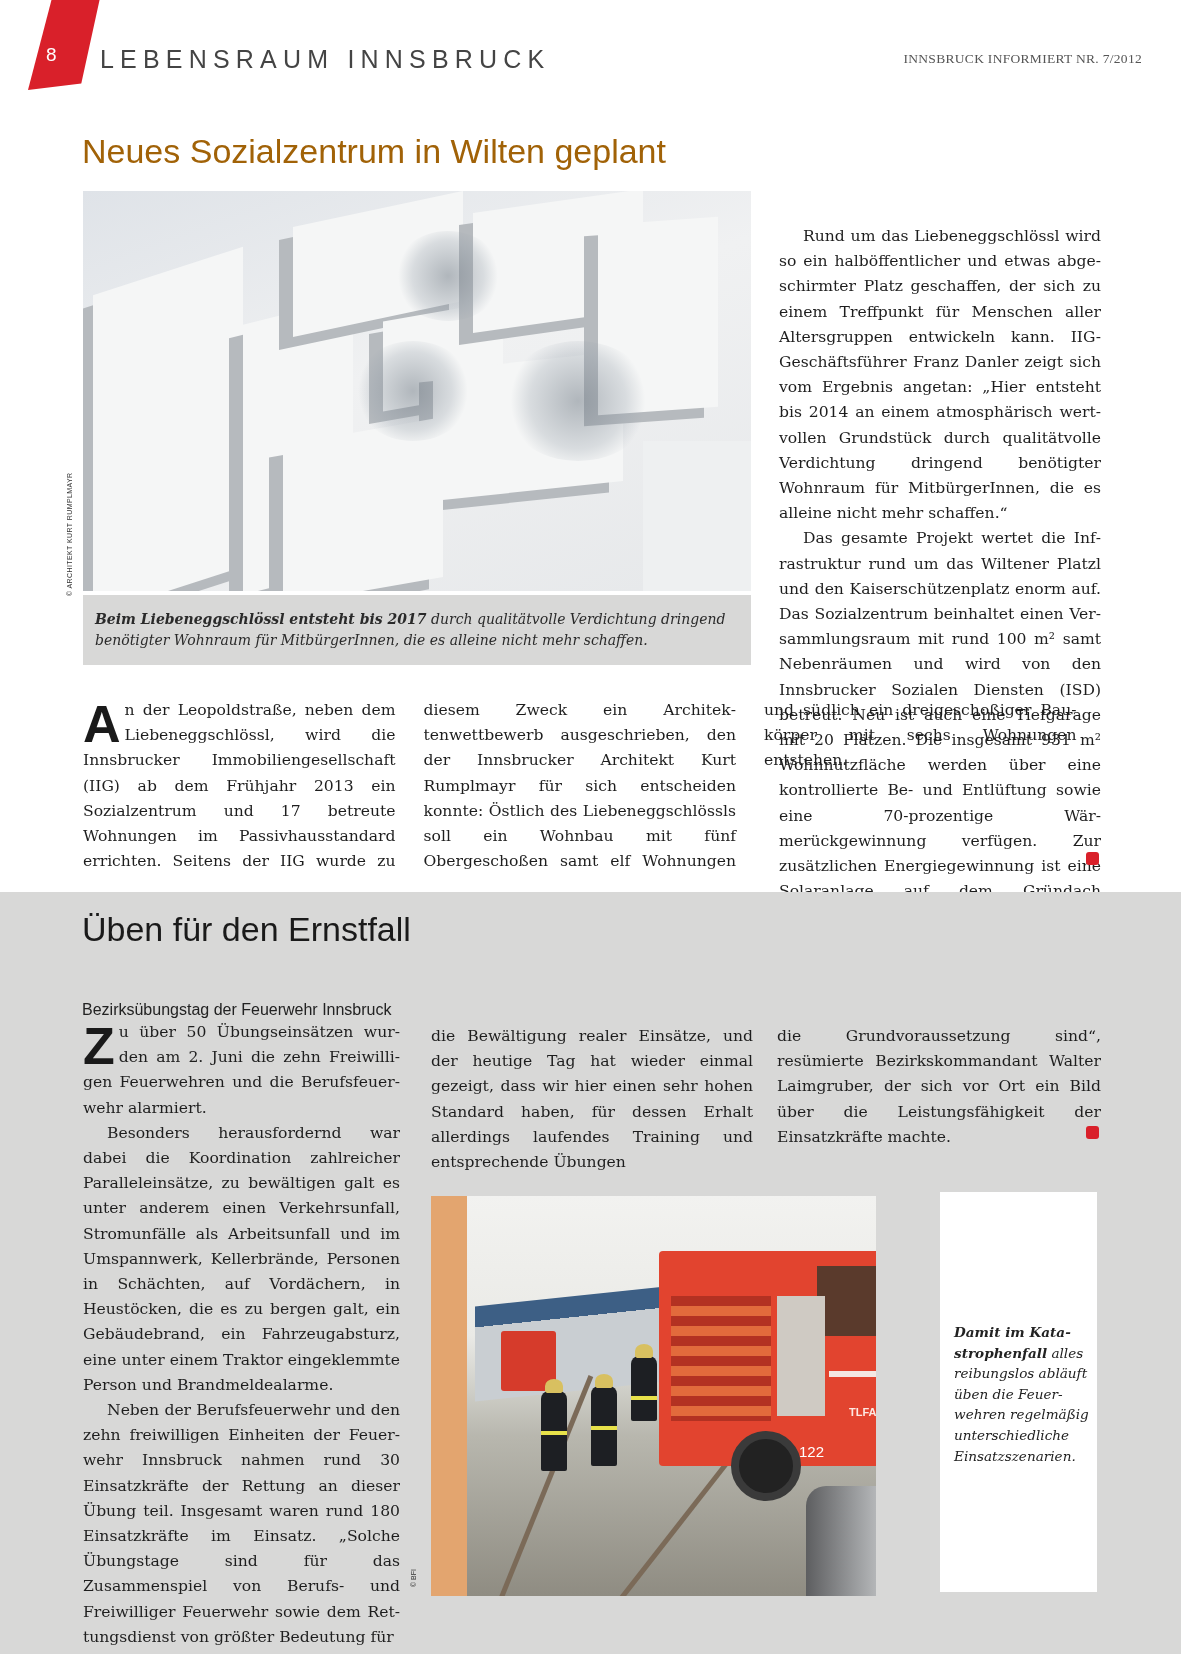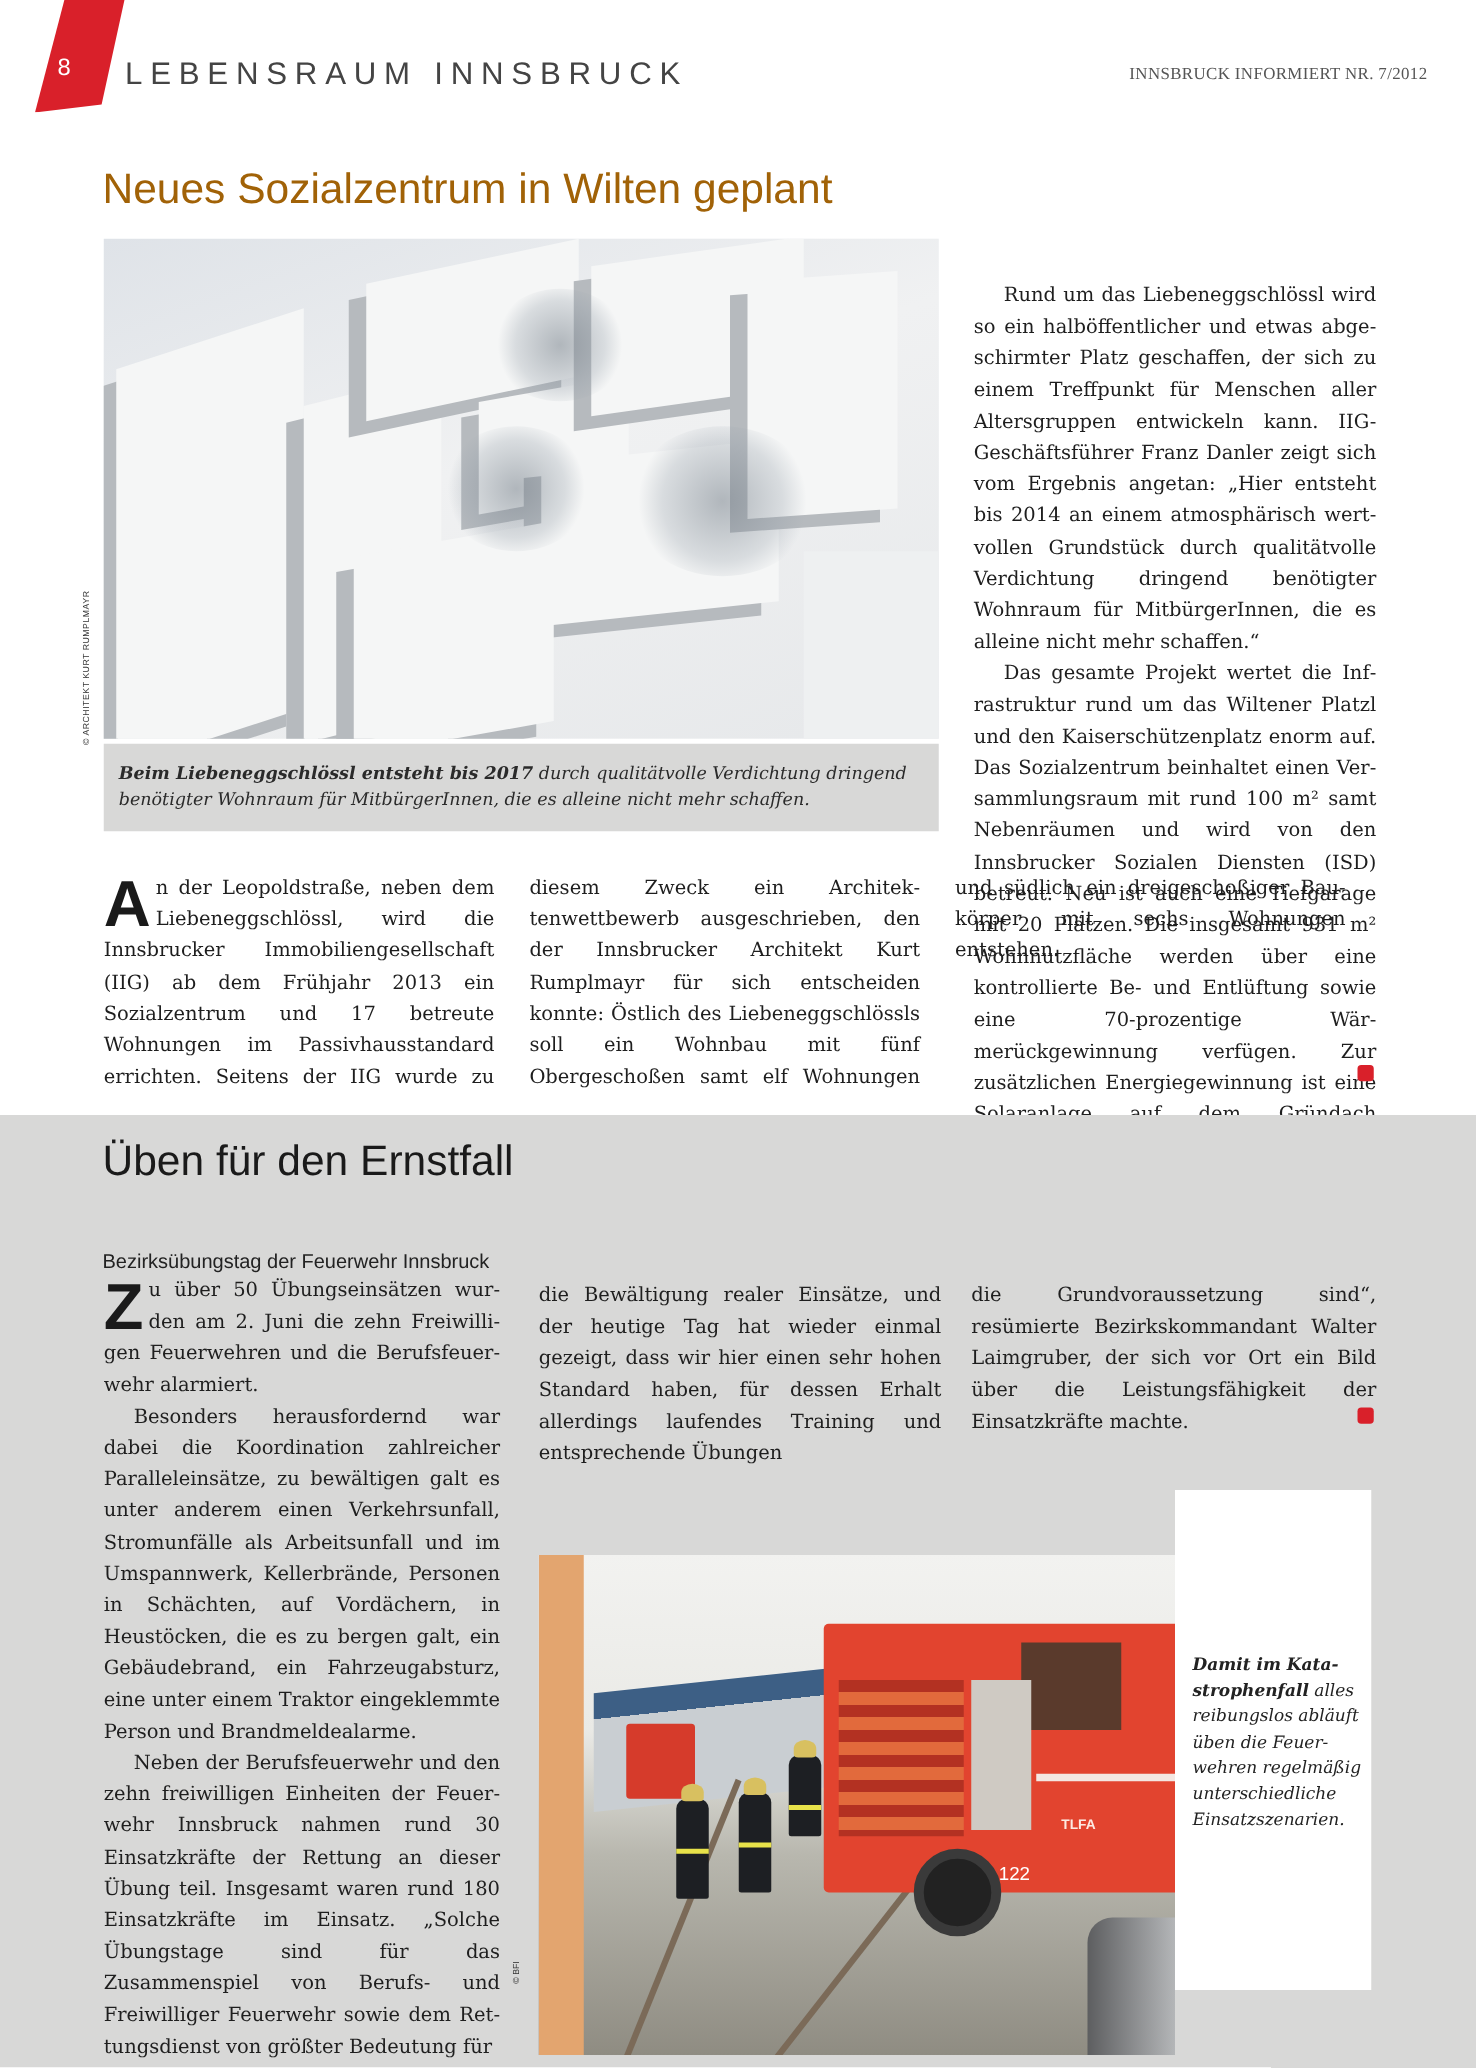--- a/index.html
+++ b/index.html
@@ -64,21 +64,21 @@
     .gray-band { position: absolute; left: 0; top: 892px; width: 1181px; height: 762px; background: #d8d8d7; }
     .art2-title {
       position: absolute; left: 82px; top: 910px;
       font-family: "Liberation Sans", sans-serif; font-size: 34px; color: #1a1a1a; font-weight: normal;
     }
     .art2-sub {
       position: absolute; left: 82px; top: 977px;
       font-family: "Liberation Sans", sans-serif; font-size: 16px; color: #222; margin-top: 24px;
     }
     .fire-photo {
-      position: absolute; left: 431px; top: 1244px; width: 509px; height: 400px; overflow: hidden;
+      position: absolute; left: 431px; top: 1196px; width: 445px; height: 400px; overflow: hidden;
       background: linear-gradient(180deg, #f2f2f0 0%, #eaeae6 35%, #b8b7ae 60%, #8f8c82 100%);
     }
     .fire-photo .wall { position: absolute; left: 0; top: 0; width: 36px; height: 400px; background: #e3a56f; }
     .fire-photo .shed { position: absolute; left: 44px; top: 100px; width: 200px; height: 95px;
       background: linear-gradient(180deg, #3d5f85 0 22%, #c9ced2 22% 100%); transform: skewY(-6deg); }
     .fire-photo .truck-far { position: absolute; left: 70px; top: 135px; width: 55px; height: 60px; background: #d63b2b; border-radius: 3px; }
     .fire-photo .truck { position: absolute; left: 228px; top: 55px; width: 290px; height: 215px; background: #e2442f; border-radius: 4px; }
     .fire-photo .truck .win { position: absolute; left: 158px; top: 15px; width: 80px; height: 70px; background: #5a3a2c; }
     .fire-photo .truck .comp { position: absolute; left: 12px; top: 45px; width: 100px; height: 125px;
       background: repeating-linear-gradient(180deg, #b33122 0 10px, #e26a3c 10px 20px); }

